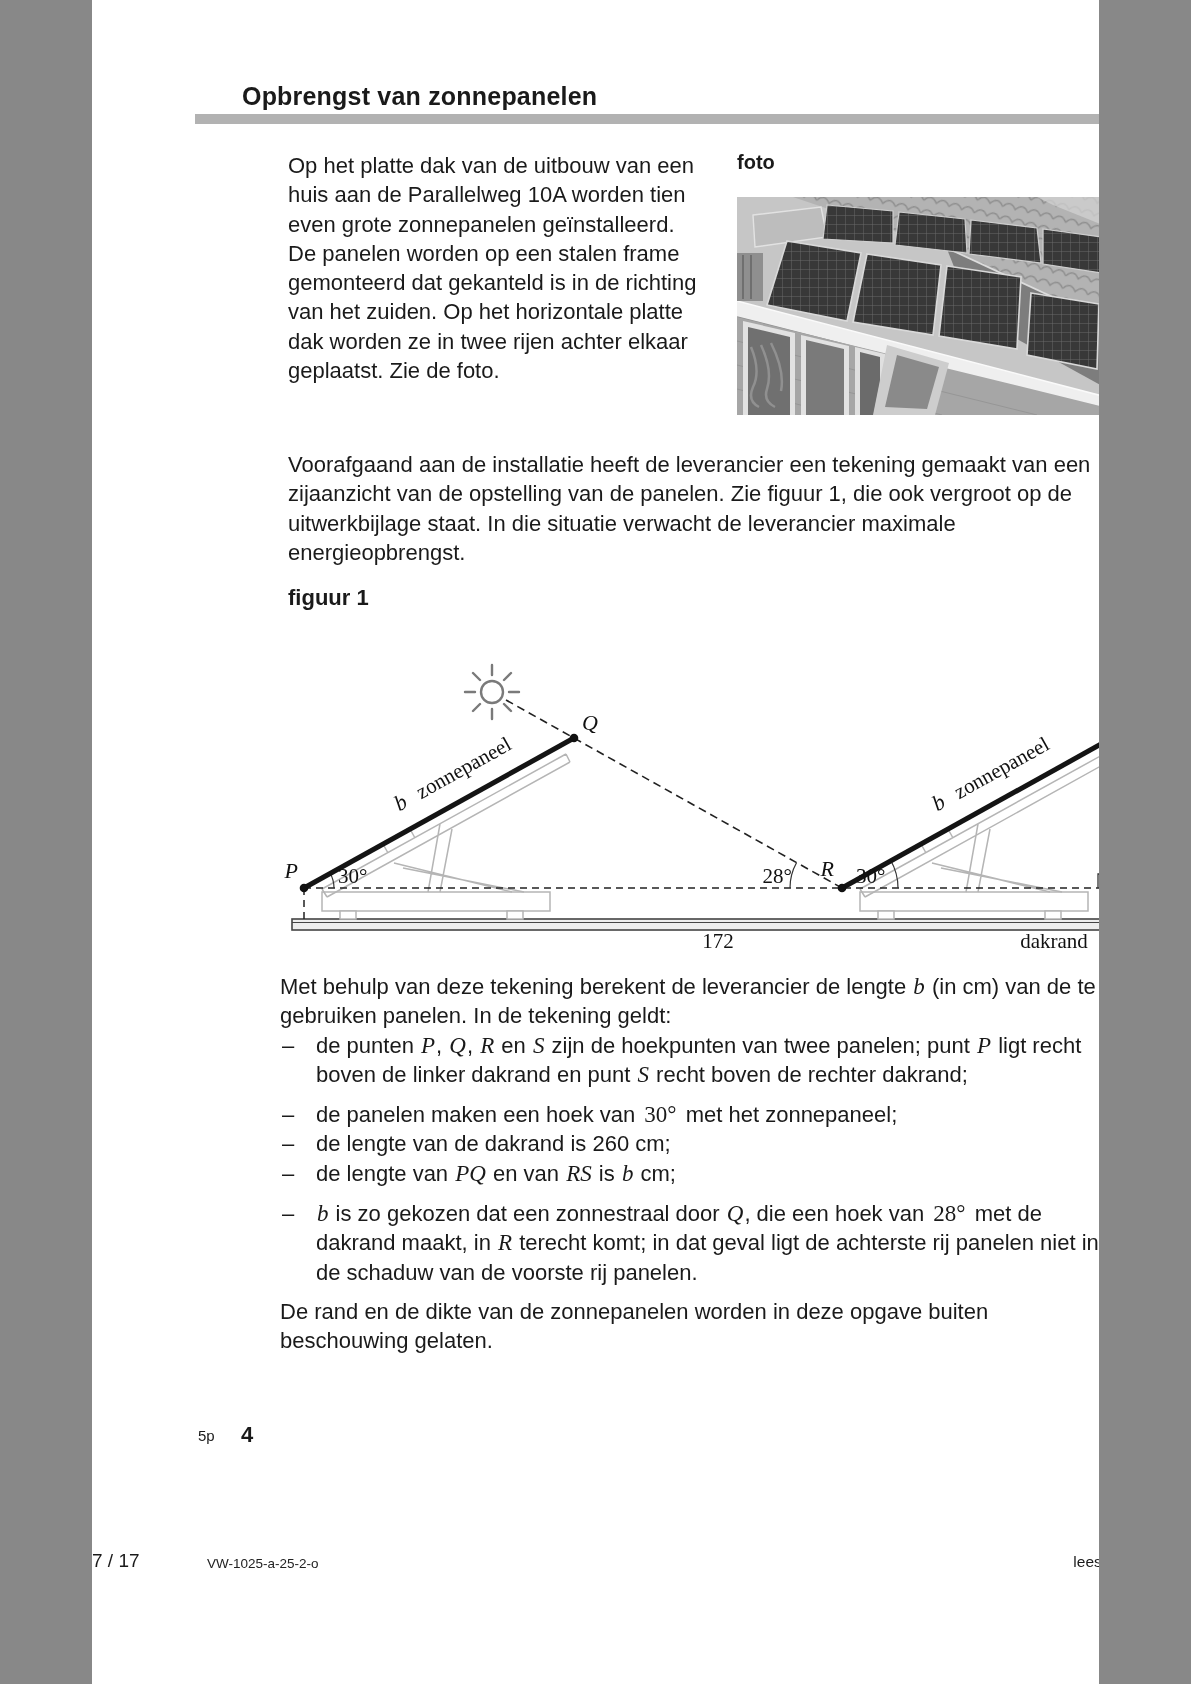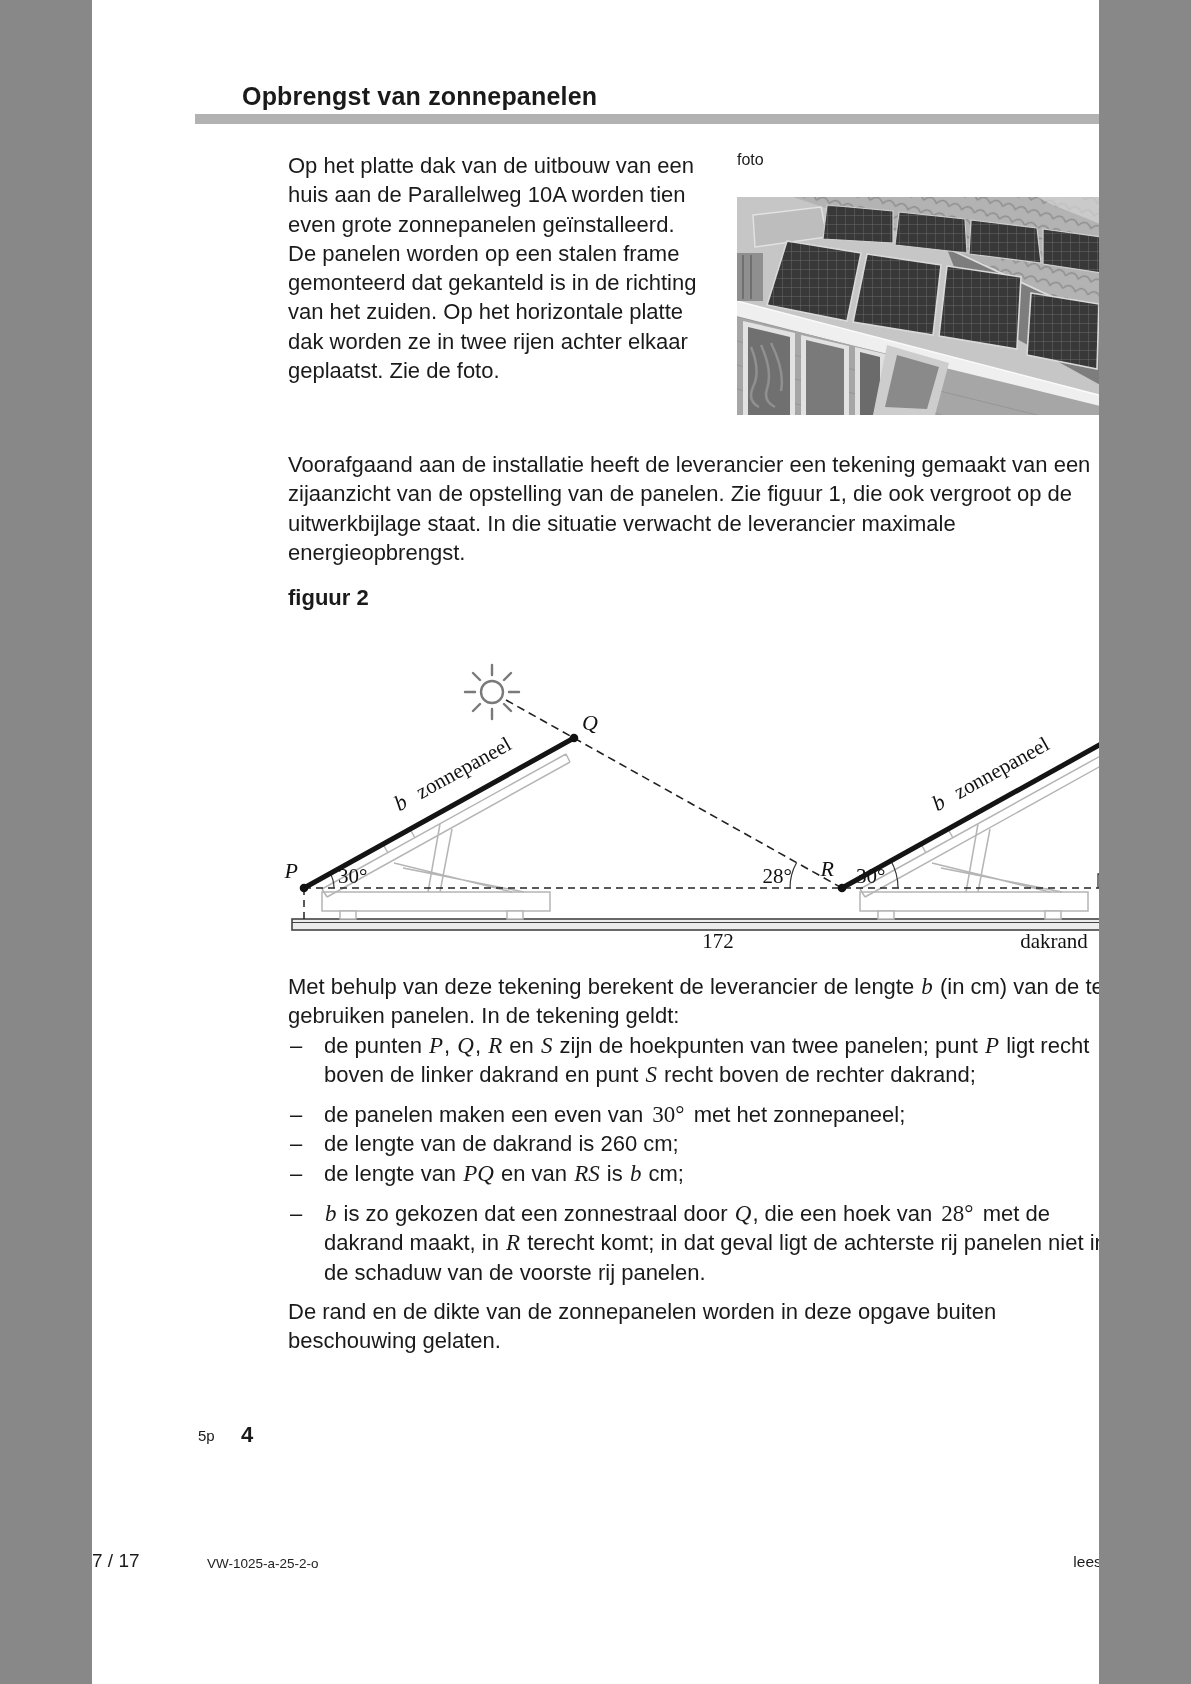--- a/index.html
+++ b/index.html
@@ -3,27 +3,27 @@
 <meta charset="utf-8">
 <style>
   html,body{margin:0;padding:0;background:#888;}
   .page{position:relative;width:1007px;height:1684px;background:#ffffff;margin:0 auto;
         font-family:"Liberation Sans",sans-serif;color:#1a1a1a;overflow:hidden;}
   .abs{position:absolute;}
   .title{left:150px;top:82px;font-size:25px;font-weight:bold;letter-spacing:.2px;}
   .titlebar{left:103px;top:114px;width:982px;height:10px;background:#b2b2b2;}
   .body-text{font-size:22px;line-height:29.3px;}
   .para1{left:196px;top:151px;width:420px;}
-  .foto-label{left:645px;top:151px;font-size:16px;font-weight:normal;}
+  .foto-label{left:645px;top:151px;font-size:20px;font-weight:bold;}
   .photo{left:645px;top:197px;width:400px;height:218px;}
   .para2{left:196px;top:450px;width:842px;}
   .figuur-label{left:196px;top:585px;font-size:22px;font-weight:bold;}
   .figwrap{left:190px;top:620px;width:870px;height:340px;}
   .figwrap svg{display:block;width:870px;height:340px;}
-  .column{left:196px;top:972px;width:842px;}
+  .column{left:188px;top:972px;width:842px;}
   .bullets{margin-top:0;}
   .bullet{position:relative;padding-left:36px;}
   .bullet.mt{margin-top:11px;}
   .bullet .dash{position:absolute;left:2px;top:0;}
   .closing{margin-top:10px;}
   .seg-math{font-family:"Liberation Serif",serif;font-style:italic;font-size:23px;padding:0 1px;}
   .seg-serif{font-family:"Liberation Serif",serif;font-size:23px;padding:0 3px;}
   .question{left:0;top:1421px;width:1100px;height:100px;}
   .q-points{position:absolute;left:106px;top:6px;font-size:15px;}
   .q-number{position:absolute;left:149px;top:1px;font-size:22px;font-weight:bold;}
@@ -99,21 +99,21 @@
       <polygon points="150,148 212,166 198,218 136,218" fill="#cdcdcd"></polygon>
       <polygon points="160,158 202,170 190,212 148,210" fill="#8a8a8a"></polygon>
       <path d="M14 150 q10 24 2 40 q-6 14 6 20 M24 148 q12 26 6 44 q-4 12 8 18 M34 146 q14 28 10 48" stroke="#909090" stroke-width="2.5" fill="none"></path>
       <rect x="0" y="56" width="26" height="48" fill="#8f8f8f"></rect>
       <path d="M6 58 V102 M14 58 V102" stroke="#6f6f6f" stroke-width="2"></path>
     </svg>
   </div>
 
   <div class="abs body-text para2">Voorafgaand aan de installatie heeft de leverancier een tekening gemaakt van een zijaanzicht van de opstelling van de panelen. Zie figuur 1, die ook vergroot op de uitwerkbijlage staat. In die situatie verwacht de leverancier maximale energieopbrengst.</div>
 
-  <div class="abs figuur-label">figuur 2</div>
+  <div class="abs figuur-label">figuur 1</div>
   <div class="abs figwrap">
     <svg viewBox="0 0 870 340">
       <defs>
         <g id="frameL">
           <rect x="40" y="272" width="228" height="19" fill="#ffffff" stroke="#b5b5b5" stroke-width="1.5"></rect>
           <rect x="58" y="291" width="16" height="8" fill="#ffffff" stroke="#b5b5b5" stroke-width="1.5"></rect>
           <rect x="225" y="291" width="16" height="8" fill="#ffffff" stroke="#b5b5b5" stroke-width="1.5"></rect>
           <path fill="none" stroke="#b5b5b5" stroke-width="1.5" d="M40 269 L284 134 M45 277 L288 142 M40 269 L45 277 M284 134 L288 142 M101 224 L106 233 M128 209 L133 218 M158 204 L146 272 M170 209 L158 272 M112 243 L230 272 M121 248 L242 272"></path>
         </g>
       </defs>
@@ -165,21 +165,21 @@
 
   <div class="abs body-text column">
     <div><span>Met behulp van deze tekening berekent de leverancier de lengte </span><span class="seg-math">b</span><span> (in cm) van de te gebruiken panelen. In de tekening geldt:</span></div>
     <div class="bullets">
       <div class="bullet">
         <span class="dash">–</span>
         <div><span>de punten </span><span class="seg-math">P</span><span>, </span><span class="seg-math">Q</span><span>, </span><span class="seg-math">R</span><span> en </span><span class="seg-math">S</span><span> zijn de hoekpunten van twee panelen; punt </span><span class="seg-math">P</span><span> ligt recht boven de linker dakrand en punt </span><span class="seg-math">S</span><span> recht boven de rechter dakrand;</span></div>
       </div>
       <div class="bullet mt">
         <span class="dash">–</span>
-        <div><span>de panelen maken een even van </span><span class="seg-serif">30°</span><span> met het zonnepaneel;</span></div>
+        <div><span>de panelen maken een hoek van </span><span class="seg-serif">30°</span><span> met het zonnepaneel;</span></div>
       </div>
       <div class="bullet">
         <span class="dash">–</span>
         <div><span>de lengte van de dakrand is 260 cm;</span></div>
       </div>
       <div class="bullet">
         <span class="dash">–</span>
         <div><span>de lengte van </span><span class="seg-math">PQ</span><span> en van </span><span class="seg-math">RS</span><span> is </span><span class="seg-math">b</span><span> cm;</span></div>
       </div>
       <div class="bullet mt">

